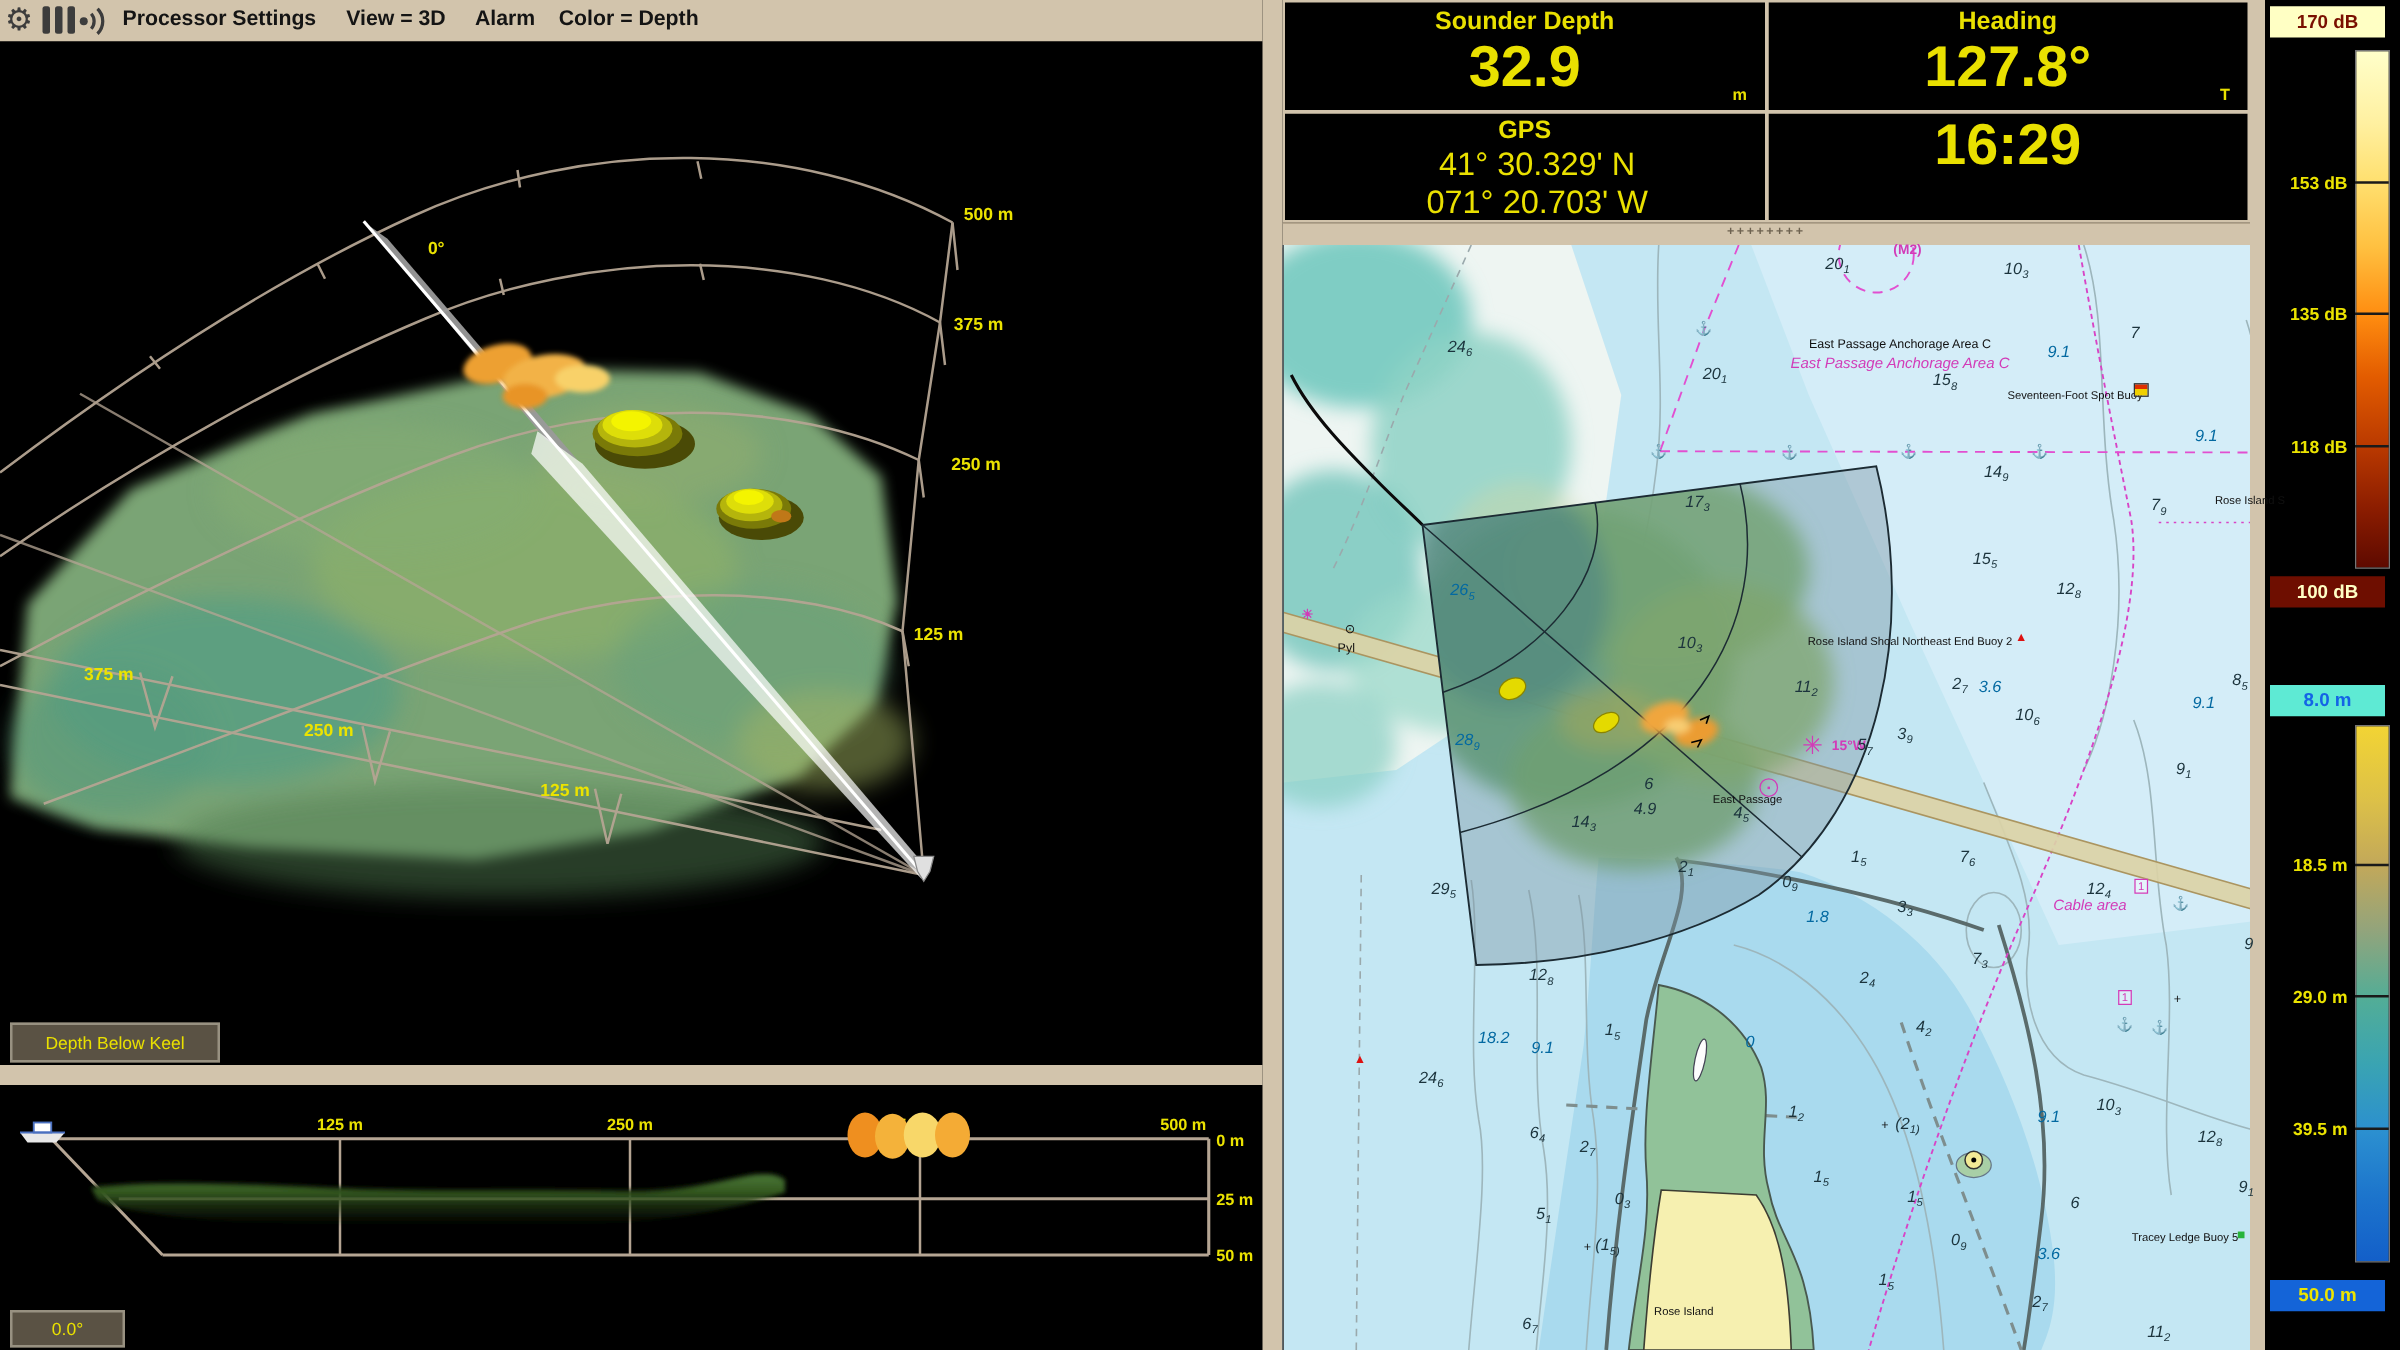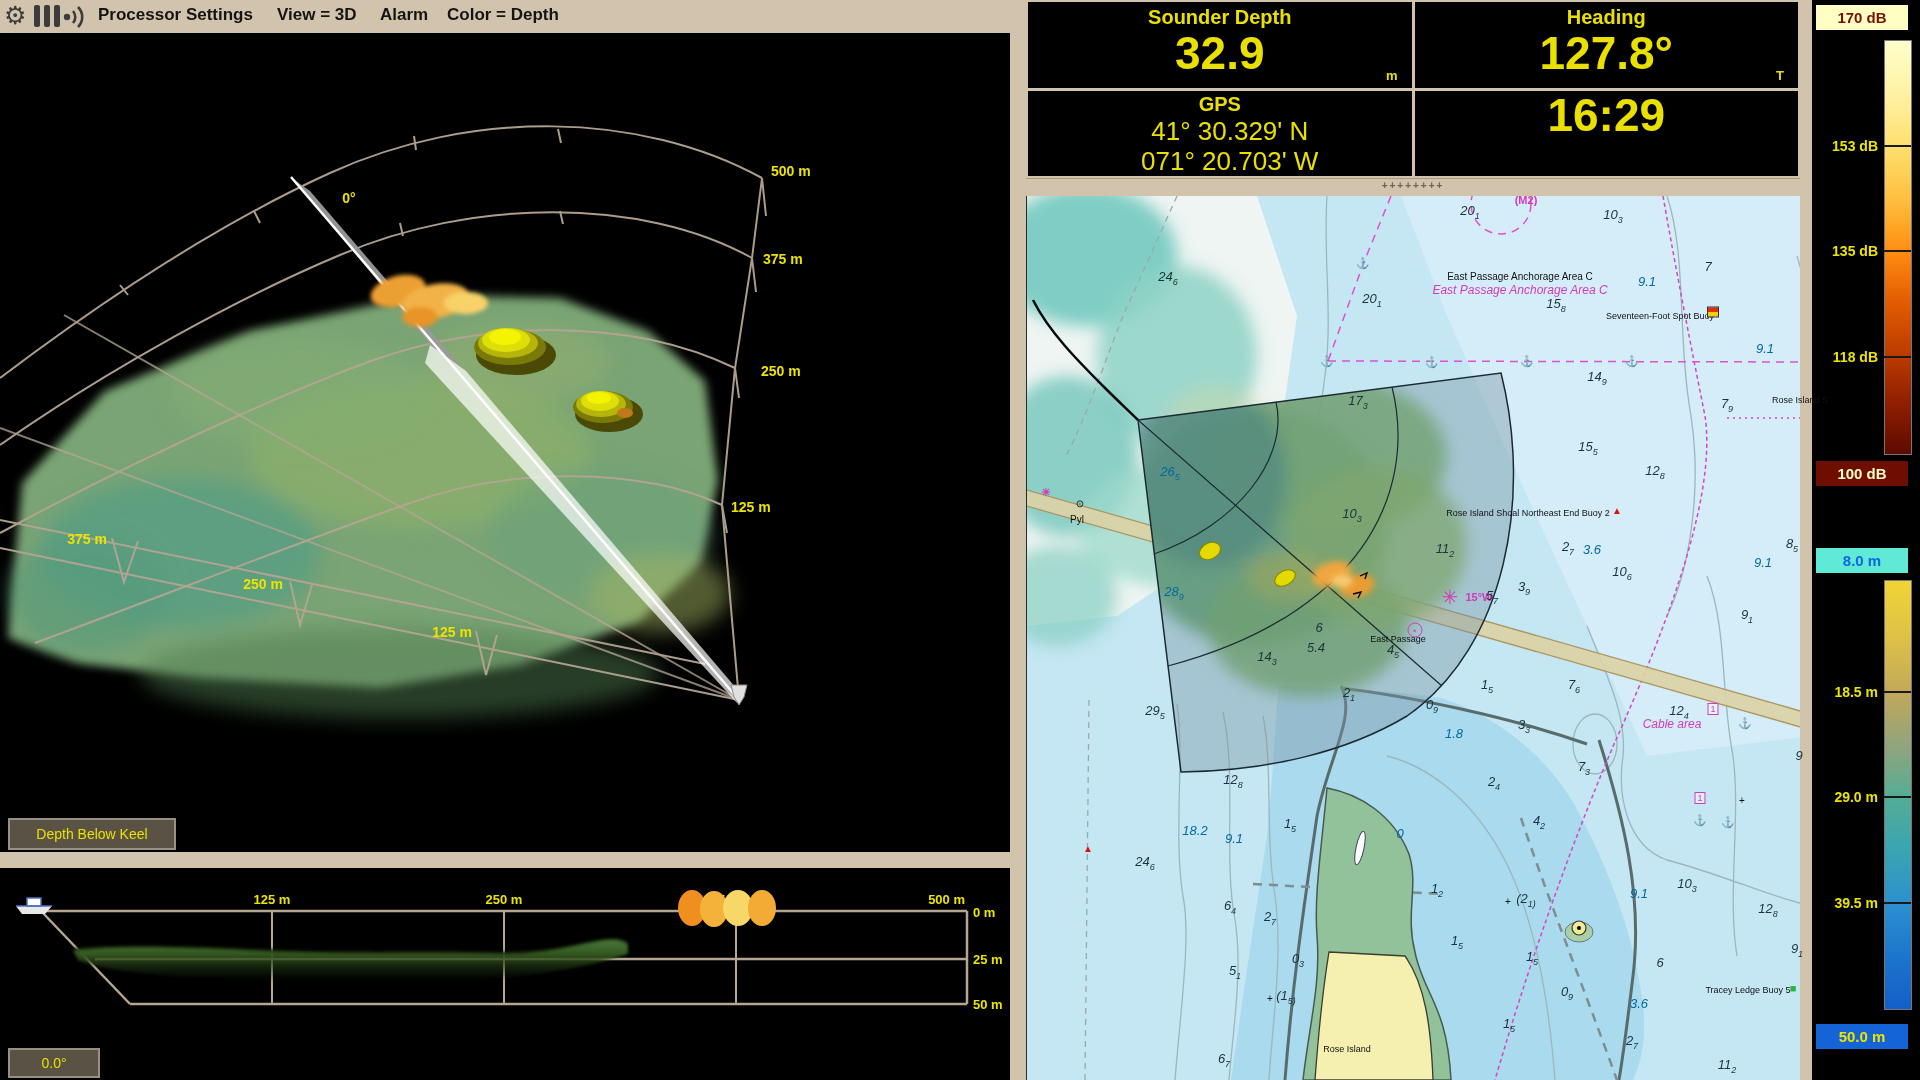--- a/index.html
+++ b/index.html
@@ -404,21 +404,21 @@
       <span class="pl snd" style="left: 1792px; top: 545px;">8<sub>5</sub></span>
       <span class="pl snd g" style="left: 1763px; top: 562px;">9.1</span>
       <span class="pl snd" style="left: 1568px; top: 548px;">2<sub>7</sub></span>
       <span class="pl snd g" style="left: 1592px; top: 549px;">3.6</span>
       <span class="pl snd" style="left: 1622px; top: 573px;">10<sub>6</sub></span>
       <span class="pl snd g" style="left: 1174px; top: 593px;">28<sub>9</sub></span>
       <span class="pl snd" style="left: 1492px; top: 597px;">5<sub>7</sub></span>
       <span class="pl snd" style="left: 1524px; top: 588px;">3<sub>9</sub></span>
       <span class="pl snd" style="left: 1747px; top: 616px;">9<sub>1</sub></span>
       <span class="pl snd" style="left: 1319px; top: 627px;">6</span>
-      <span class="pl snd" style="left: 1316px; top: 647px;">5.4</span>
+      <span class="pl snd" style="left: 1316px; top: 647px;">4.9</span>
       <span class="pl snd" style="left: 1393px; top: 651px;">4<sub>5</sub></span>
       <span class="pl snd" style="left: 1267px; top: 658px;">14<sub>3</sub></span>
       <span class="pl snd" style="left: 1155px; top: 712px;">29<sub>5</sub></span>
       <span class="pl snd" style="left: 1349px; top: 694px;">2<sub>1</sub></span>
       <span class="pl snd" style="left: 1432px; top: 706px;">0<sub>9</sub></span>
       <span class="pl snd" style="left: 1487px; top: 686px;">1<sub>5</sub></span>
       <span class="pl snd g" style="left: 1454px; top: 733px;">1.8</span>
       <span class="pl snd" style="left: 1574px; top: 686px;">7<sub>6</sub></span>
       <span class="pl snd" style="left: 1679px; top: 712px;">12<sub>4</sub></span>
       <span class="pl snd" style="left: 1524px; top: 726px;">3<sub>3</sub></span>

